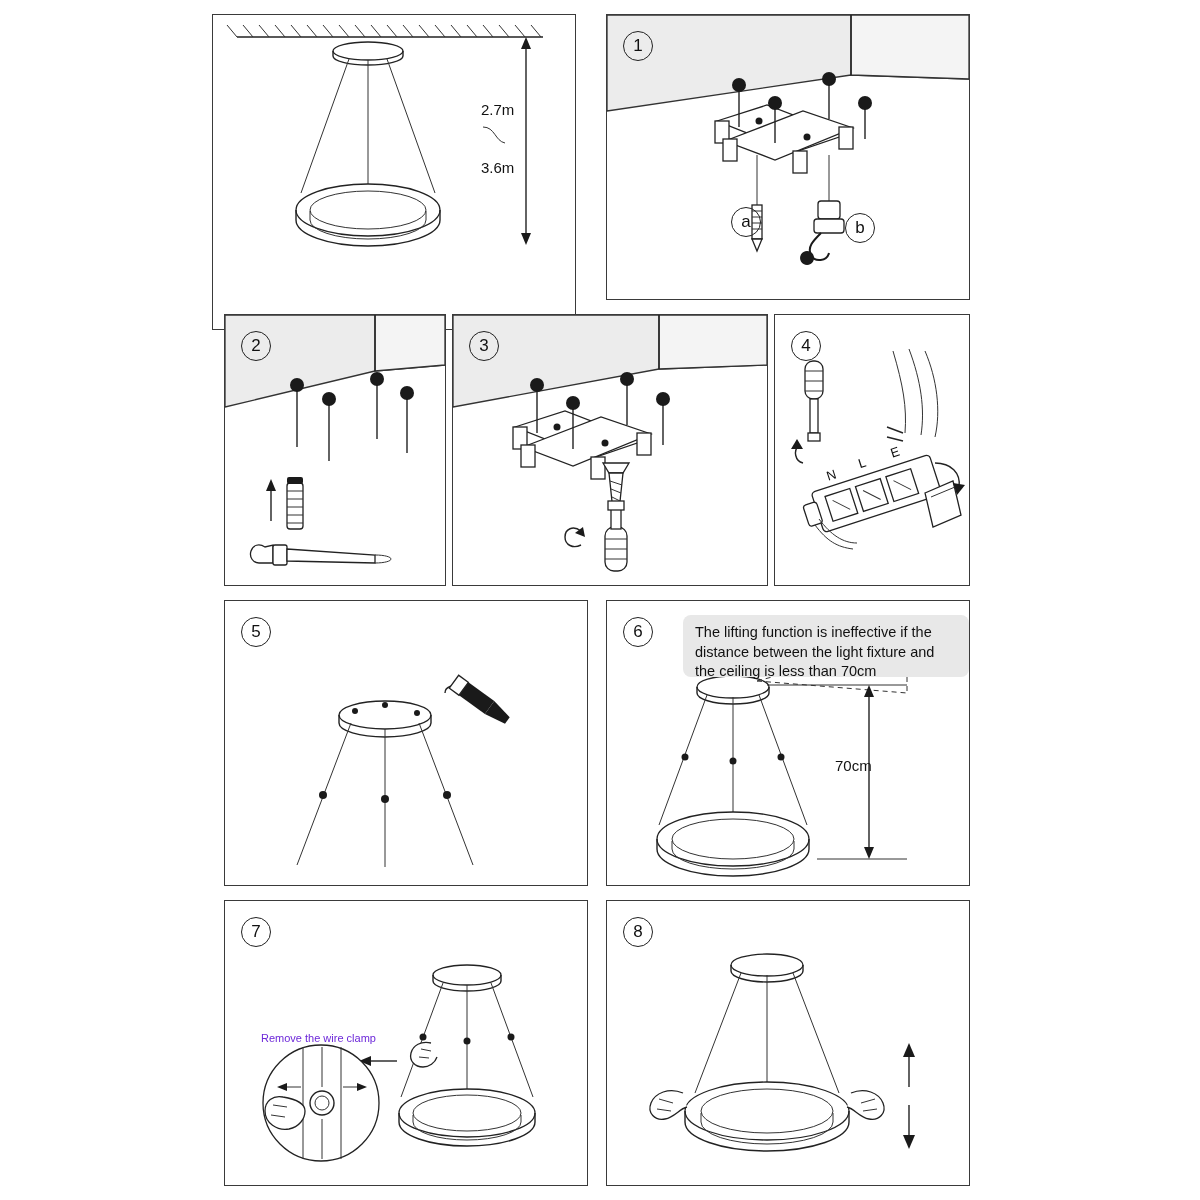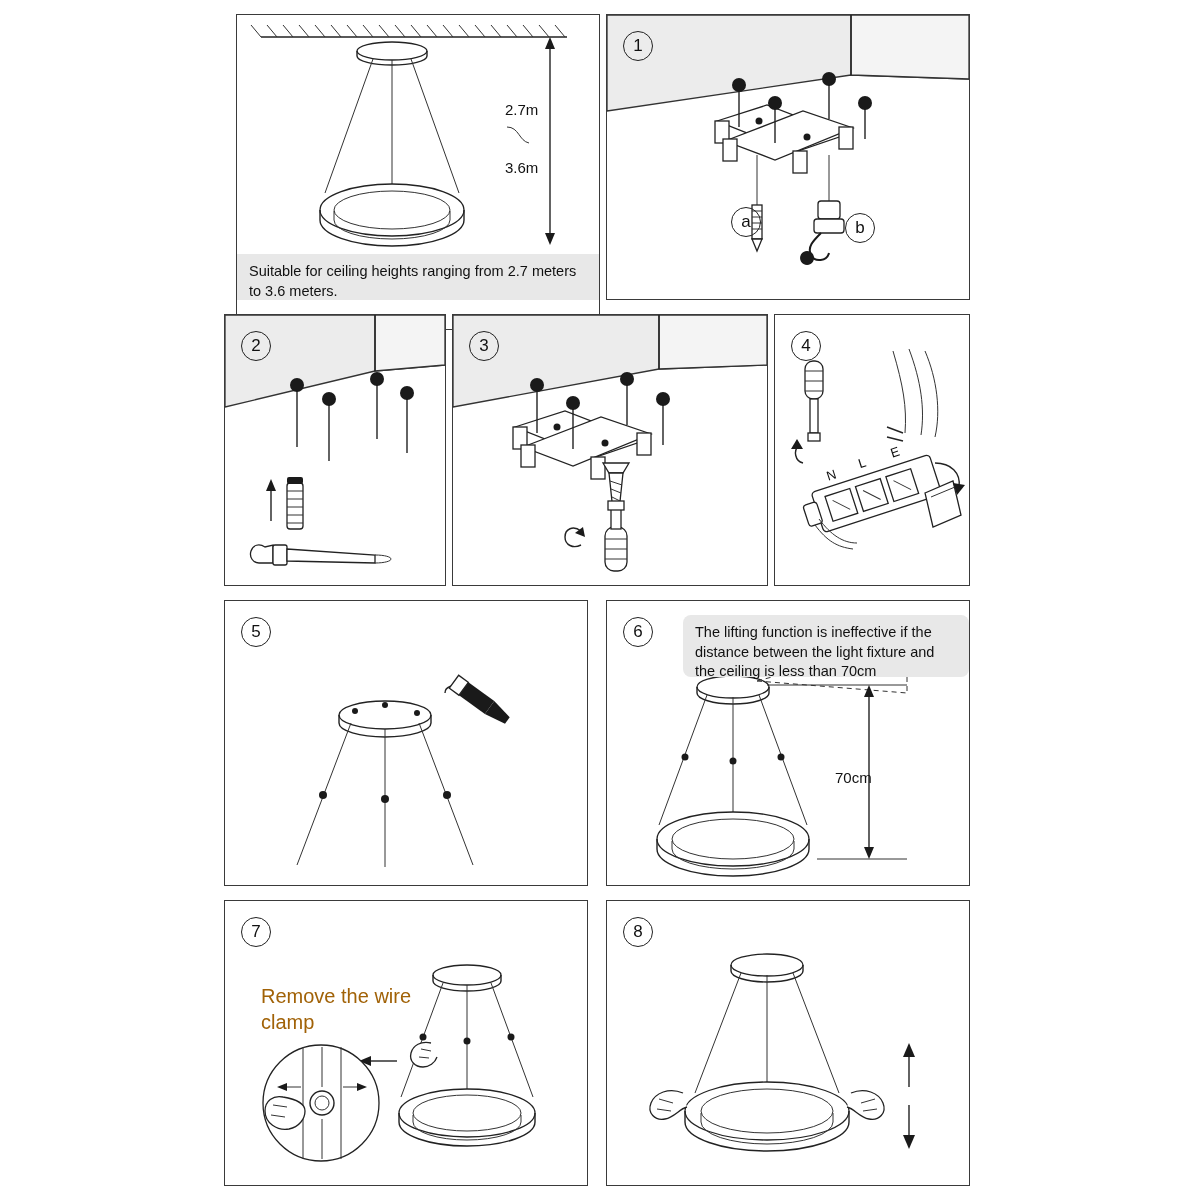--- a/index.html
+++ b/index.html
@@ -46,23 +46,24 @@
     position: absolute;
     background: #e8e8e8;
     box-sizing: border-box;
     padding: 8px 12px;
     font-size: 14.5px;
     line-height: 1.35;
     color: #111;
   }
   .plain-label {
     position: absolute;
-    font-size: 20px;
-    color: #a16207;
+    font-size: 11px;
+    color: #6d28d9;
     line-height: 1.3;
+    margin-top: 48px;
   }
   .dim-label {
     position: absolute;
     font-size: 15px;
     color: #111;
   }
   svg { display: block; }
   .ln { stroke: #222; fill: none; stroke-width: 1.4; }
   .ln-thin { stroke: #333; fill: none; stroke-width: 1; }
   .ln-thick { stroke: #1a1a1a; fill: none; stroke-width: 2; }
@@ -70,21 +71,21 @@
   .fill-wh { fill: #ffffff; stroke: #222; stroke-width: 1.3; }
   .wall-shade { fill: #ececec; stroke: #333; stroke-width: 1.3; }
   .wall-shade2 { fill: #f4f4f4; stroke: #333; stroke-width: 1.3; }
   .dash { stroke: #333; fill: none; stroke-width: 1; stroke-dasharray: 5 4; }
 </style>
 </head>
 <body>
 
 <div class="sheet">
 
-  <div class="panel" style="left:236px; top:14px; width:364px; height:316px;">
+  <div class="panel" style="left:212px; top:14px; width:364px; height:316px;">
     <svg width="362" height="284" viewBox="0 0 362 284">
 
       <line class="ln" x1="24" y1="22" x2="330" y2="22"></line>
       <g class="ln-thin">
         <line x1="24" y1="22" x2="14" y2="10"></line>
           <line x1="40" y1="22" x2="30" y2="10"></line>
         <line x1="56" y1="22" x2="46" y2="10"></line>
           <line x1="72" y1="22" x2="62" y2="10"></line>
         <line x1="88" y1="22" x2="78" y2="10"></line>
           <line x1="104" y1="22" x2="94" y2="10"></line>
@@ -116,21 +117,20 @@
       <path class="ln" d="M83 195 L83 205 A72 26 0 0 0 227 205 L227 195"></path>
       <path class="ln-thin" d="M97 196 L97 205 A58 19 0 0 0 213 205 L213 196"></path>
 
       <line class="ln" x1="313" y1="30" x2="313" y2="222"></line>
       <path class="fill-dk" d="M313 22 L308 34 L318 34 Z"></path>
       <path class="fill-dk" d="M313 230 L308 218 L318 218 Z"></path>
       <path class="ln-thin" d="M270 112 C282 112 282 126 292 128"></path>
     </svg>
     <div class="dim-label" style="left:268px; top:86px;">2.7m</div>
     <div class="dim-label" style="left:268px; top:144px;text-align:right;">3.6m</div>
-    <div class="note-band" style="left:0px; top:239px; width:362px; height:46px;">Suitable for ceiling heights ranging from 2.7 meters to 3.6 meters.</div>
   </div>
 
   <div class="panel" style="left:606px; top:14px; width:364px; height:286px;">
     <svg width="362" height="284" viewBox="0 0 362 284">
 
       <polygon class="wall-shade" points="0,0 362,0 362,64 244,60 0,96"></polygon>
       <polygon class="wall-shade2" points="244,60 362,64 362,0 244,0"></polygon>
       <line class="ln" x1="244" y1="0" x2="244" y2="60"></line>
 
       <g>
@@ -353,21 +353,21 @@
       <path class="dash" d="M300 40 L300 92"></path>
 
       <line class="ln-thin" x1="160" y1="84" x2="300" y2="84"></line>
       <line class="ln-thin" x1="210" y1="258" x2="300" y2="258"></line>
       <line class="ln" x1="262" y1="94" x2="262" y2="248"></line>
       <path class="fill-dk" d="M262 84 L257 96 L267 96 Z"></path>
       <path class="fill-dk" d="M262 258 L257 246 L267 246 Z"></path>
     </svg>
     <div class="note-band" style="left:76px; top:14px; width:286px; height:62px;border-radius:8px;">The lifting function is ineffective if the distance between the light fixture and the ceiling is less than 70cm</div>
     <div class="step-badge" style="left:16px; top:16px;">6</div>
-    <div class="dim-label" style="left:228px; top:168px;">70cm</div>
+    <div class="dim-label" style="left:228px; top:156px;">70cm</div>
   </div>
 
   <div class="panel" style="left:224px; top:900px; width:364px; height:286px;">
     <svg width="362" height="284" viewBox="0 0 362 284">
 
       <ellipse class="fill-wh" cx="242" cy="74" rx="34" ry="10"></ellipse>
       <path class="ln" d="M208 74 L208 80 A34 10 0 0 0 276 80 L276 74"></path>
 
       <line class="ln-thin" x1="218" y1="82" x2="176" y2="196"></line>
       <line class="ln-thin" x1="242" y1="84" x2="242" y2="198"></line>

